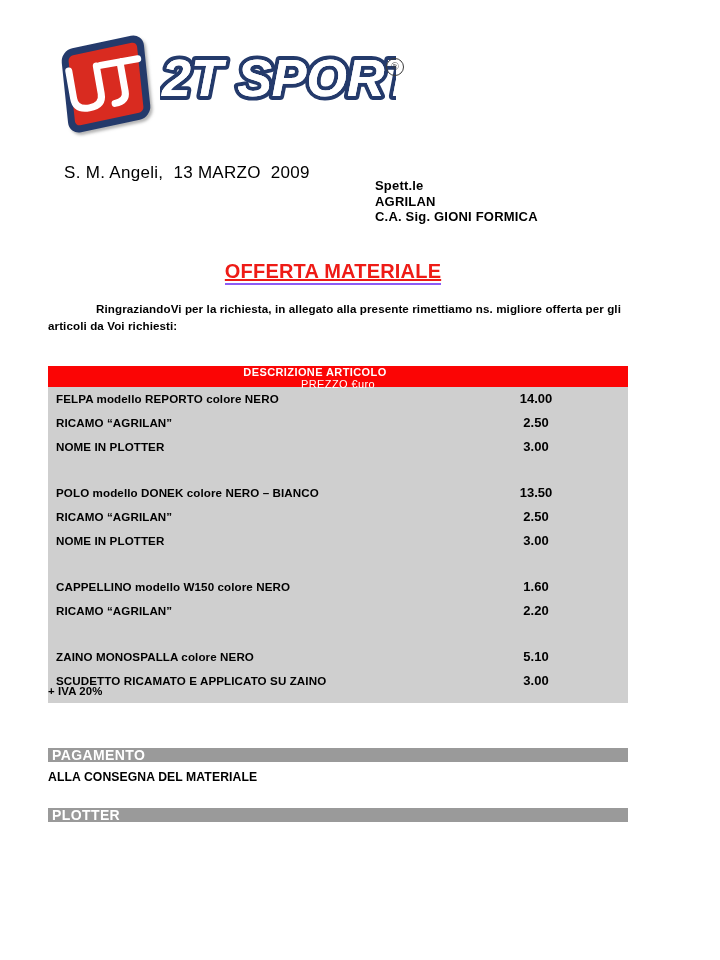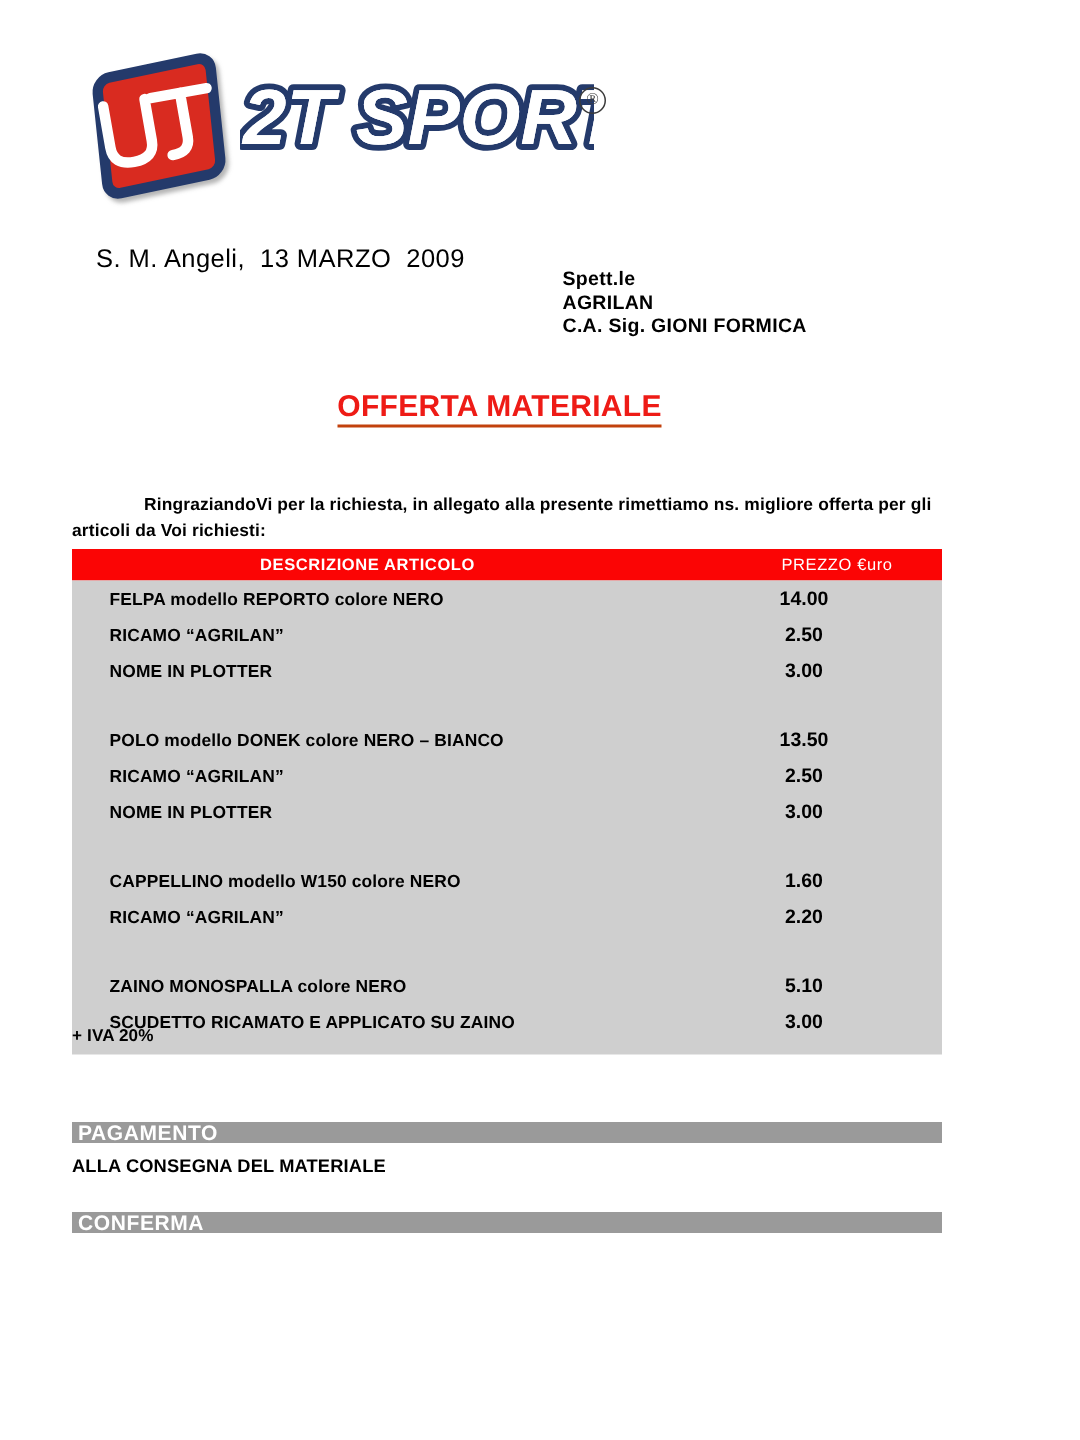--- a/index.html
+++ b/index.html
@@ -104,71 +104,72 @@
     left: 0;
     top: 260px;
     width: 666px;
     text-align: center;
     color: #ee1b16;
     font-size: 20px;
     font-weight: bold;
     letter-spacing: 0.2px;
   }
   .doc-title span {
-    border-bottom: 2px solid #c2410c;
+    border-bottom: 2px solid #8b5cf6;
     padding-bottom: 1px;
+    text-decoration: underline;
   }
 
   
   .intro {
     position: absolute;
     left: 48px;
     top: 300px;
     width: 580px;
     font-size: 11.6px;
     font-weight: bold;
     line-height: 17px;
     text-indent: 48px;
     letter-spacing: 0.1px;
-    margin-top: 28px;
   }
 
   
   .offer-table {
     position: absolute;
     left: 48px;
     top: 366px;
     width: 580px;
   }
   .offer-head {
     background: #fb0505;
     height: 21px;
     display: flex;
     align-items: center;
+    flex-direction: column;
   }
   .offer-head .h-desc {
     flex: 1 1 auto;
     text-align: center;
     color: #ffffff;
     font-size: 11px;
     font-weight: bold;
     letter-spacing: 0.4px;
     padding-right: 46px;
   }
   .offer-head .h-price {
     width: 140px;
     text-align: center;
     color: #ffffff;
     font-size: 11px;
     font-weight: normal;
     letter-spacing: 0.4px;
   }
   .offer-body {
     background: #cfcfcf;
-    padding: 4px 0 6px 17px;
+    padding: 4px 0 6px 0;
   }
   .offer-row {
     display: flex;
     align-items: baseline;
     height: 24px;
   }
   .offer-row.spacer { height: 22px; }
   .offer-row .c-desc {
     flex: 1 1 auto;
     padding-left: 8px;
@@ -314,14 +315,14 @@
 </div>
 
 <div class="iva-note">+ IVA 20%</div>
 
 <div class="foot-sect sect-pagamento">
   <div class="foot-bar">PAGAMENTO</div>
   <div class="foot-text">ALLA CONSEGNA DEL MATERIALE</div>
 </div>
 
 <div class="foot-sect sect-consegna">
-  <div class="foot-bar">CONFERMA</div>
+  <div class="foot-bar">PLOTTER</div>
 </div>
 
 </body></html>

